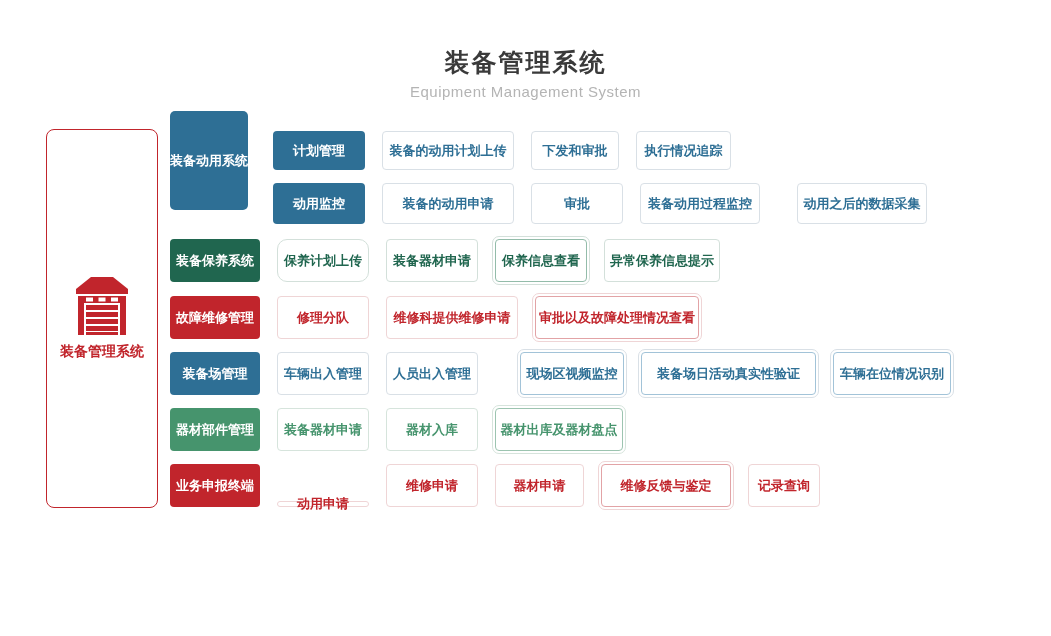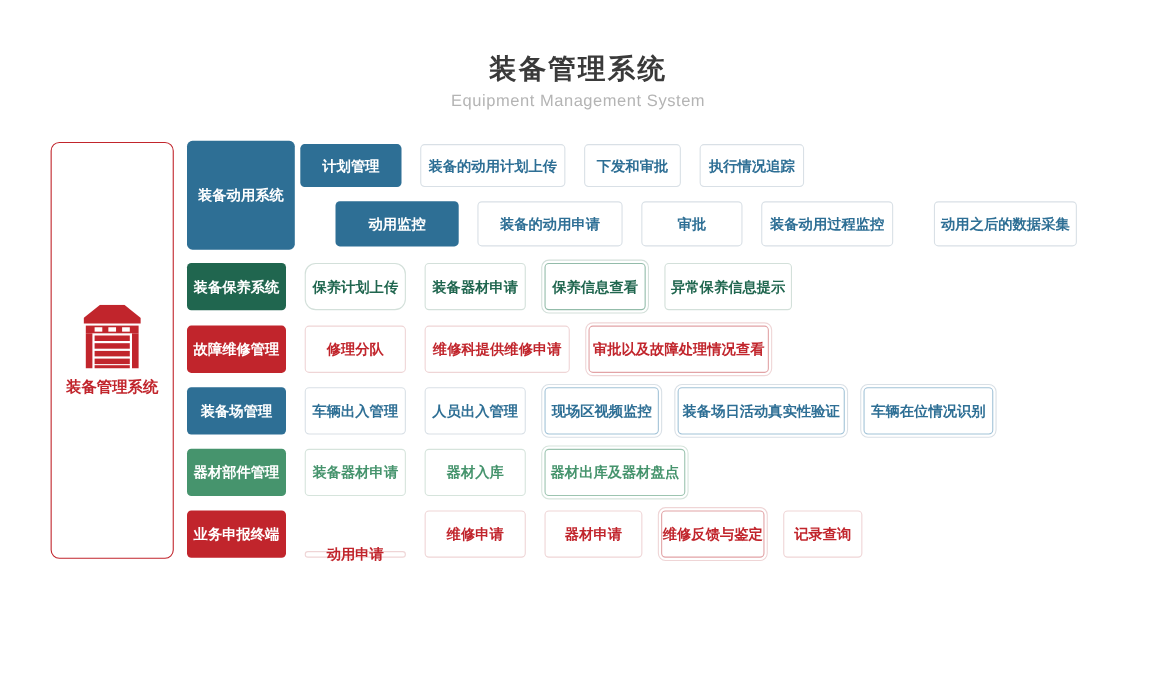--- a/index.html
+++ b/index.html
@@ -37,21 +37,21 @@
   .cat{background:var(--main);color:#fff;}
   .leaf{background:#fff;color:var(--main);border:1px solid var(--border);}
   .leaf.em{border-color:var(--em);outline:1px solid var(--border);outline-offset:2px;}
 
   .s-blue  {--main:#2e6f95;--border:#d9e0e6;--em:#a2c3d8;}
   .s-dgreen{--main:#20664f;--border:#d3e0da;--em:#93bcaa;}
   .s-red   {--main:#c1252c;--border:#efd5d6;--em:#e2a3a6;}
   .s-green {--main:#46946d;--border:#d6e4dc;--em:#9cc4b0;}
 
   .cat-tall{
-    position:absolute;left:170px;top:128px;width:98px;height:99px;
+    position:absolute;left:170px;top:111px;width:78px;height:99px;
     border-radius:5px;
     text-align:center;
   }
 </style>
 </head>
 <body>
 
 <div class="canvas">
 
   <div class="title">装备管理系统</div>
@@ -82,21 +82,21 @@
   <div class="box cat cat-tall s-blue">装备动用系统</div>
 
   <div class="row s-blue" style="left:273px;top:131px;height:39px;">
     <div class="box cat" style="width:92px;">计划管理</div>
     <div class="box leaf" style="width:132px;">装备的动用计划上传</div>
     <div class="box leaf" style="width:88px;">下发和审批</div>
     <div class="box leaf" style="width:95px;">执行情况追踪</div>
   </div>
 
   <div class="row s-blue" style="left:273px;top:183px;height:41px;">
-    <div class="box cat" style="width:112px;margin-left:32px;">动用监控</div>
+    <div class="box cat" style="width:92px;">动用监控</div>
     <div class="box leaf" style="width:132px;">装备的动用申请</div>
     <div class="box leaf" style="width:92px;">审批</div>
     <div class="box leaf" style="width:120px;">装备动用过程监控</div>
     <div class="box leaf" style="width:130px;margin-left:20px;">动用之后的数据采集</div>
   </div>
 
   <div class="row s-dgreen" style="left:170px;top:239px;height:43px;">
     <div class="box cat" style="width:90px;">装备保养系统</div>
     <div class="box leaf" style="width:92px;border-radius:10px;">保养计划上传</div>
     <div class="box leaf" style="width:92px;">装备器材申请</div>
@@ -108,34 +108,34 @@
     <div class="box cat" style="width:90px;">故障维修管理</div>
     <div class="box leaf" style="width:92px;">修理分队</div>
     <div class="box leaf" style="width:132px;">维修科提供维修申请</div>
     <div class="box leaf em" style="width:164px;">审批以及故障处理情况查看</div>
   </div>
 
   <div class="row s-blue" style="left:170px;top:352px;height:43px;">
     <div class="box cat" style="width:90px;">装备场管理</div>
     <div class="box leaf" style="width:92px;">车辆出入管理</div>
     <div class="box leaf" style="width:92px;">人员出入管理</div>
-    <div class="box leaf em" style="width:104px;">现场区视频监控</div>
-    <div class="box leaf em" style="width:152px;">装备场日活动真实性验证</div>
+    <div class="box leaf em" style="width:104px;margin-left:25px;">现场区视频监控</div>
+    <div class="box leaf em" style="width:175px;">装备场日活动真实性验证</div>
     <div class="box leaf em" style="width:118px;">车辆在位情况识别</div>
   </div>
 
   <div class="row s-green" style="left:170px;top:408px;height:43px;">
     <div class="box cat" style="width:90px;">器材部件管理</div>
     <div class="box leaf" style="width:92px;">装备器材申请</div>
     <div class="box leaf" style="width:92px;">器材入库</div>
     <div class="box leaf em" style="width:128px;">器材出库及器材盘点</div>
   </div>
 
   <div class="row s-red" style="left:170px;top:464px;height:43px;">
     <div class="box cat" style="width:90px;text-align:right;">业务申报终端</div>
     <div class="box leaf" style="width:92px;margin-top:37px;">动用申请</div>
     <div class="box leaf" style="width:92px;">维修申请</div>
     <div class="box leaf" style="width:89px;">器材申请</div>
-    <div class="box leaf em" style="width:94px;">维修反馈与鉴定</div>
+    <div class="box leaf em" style="width:130px;">维修反馈与鉴定</div>
     <div class="box leaf" style="width:72px;">记录查询</div>
   </div>
 
 </div>
 
 </body></html>

